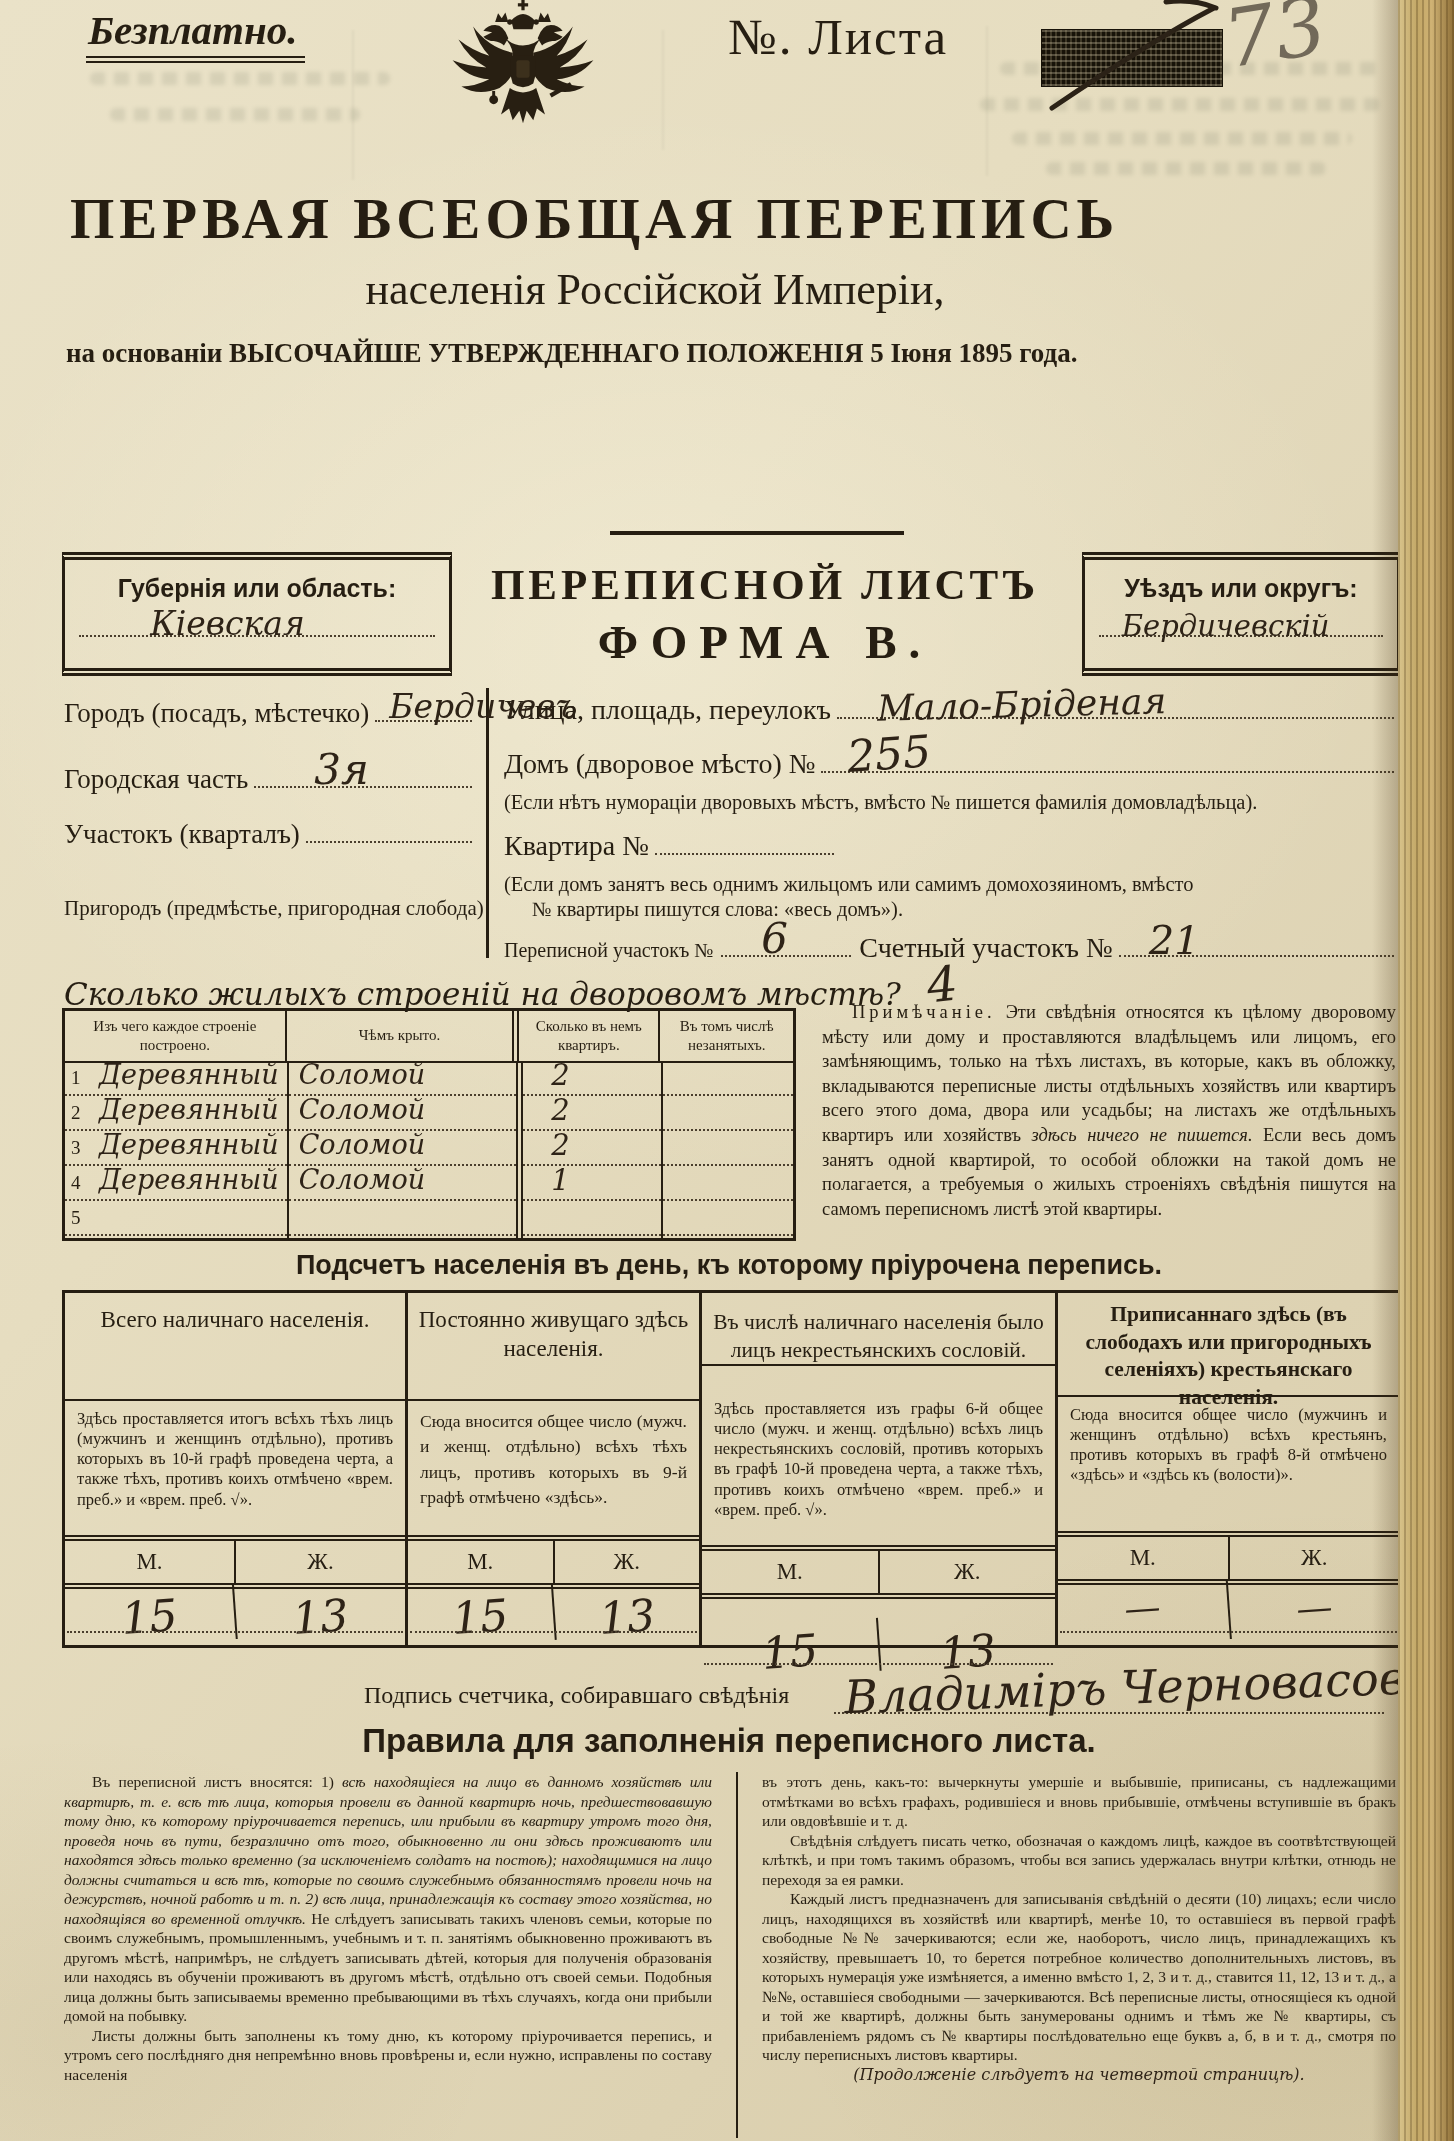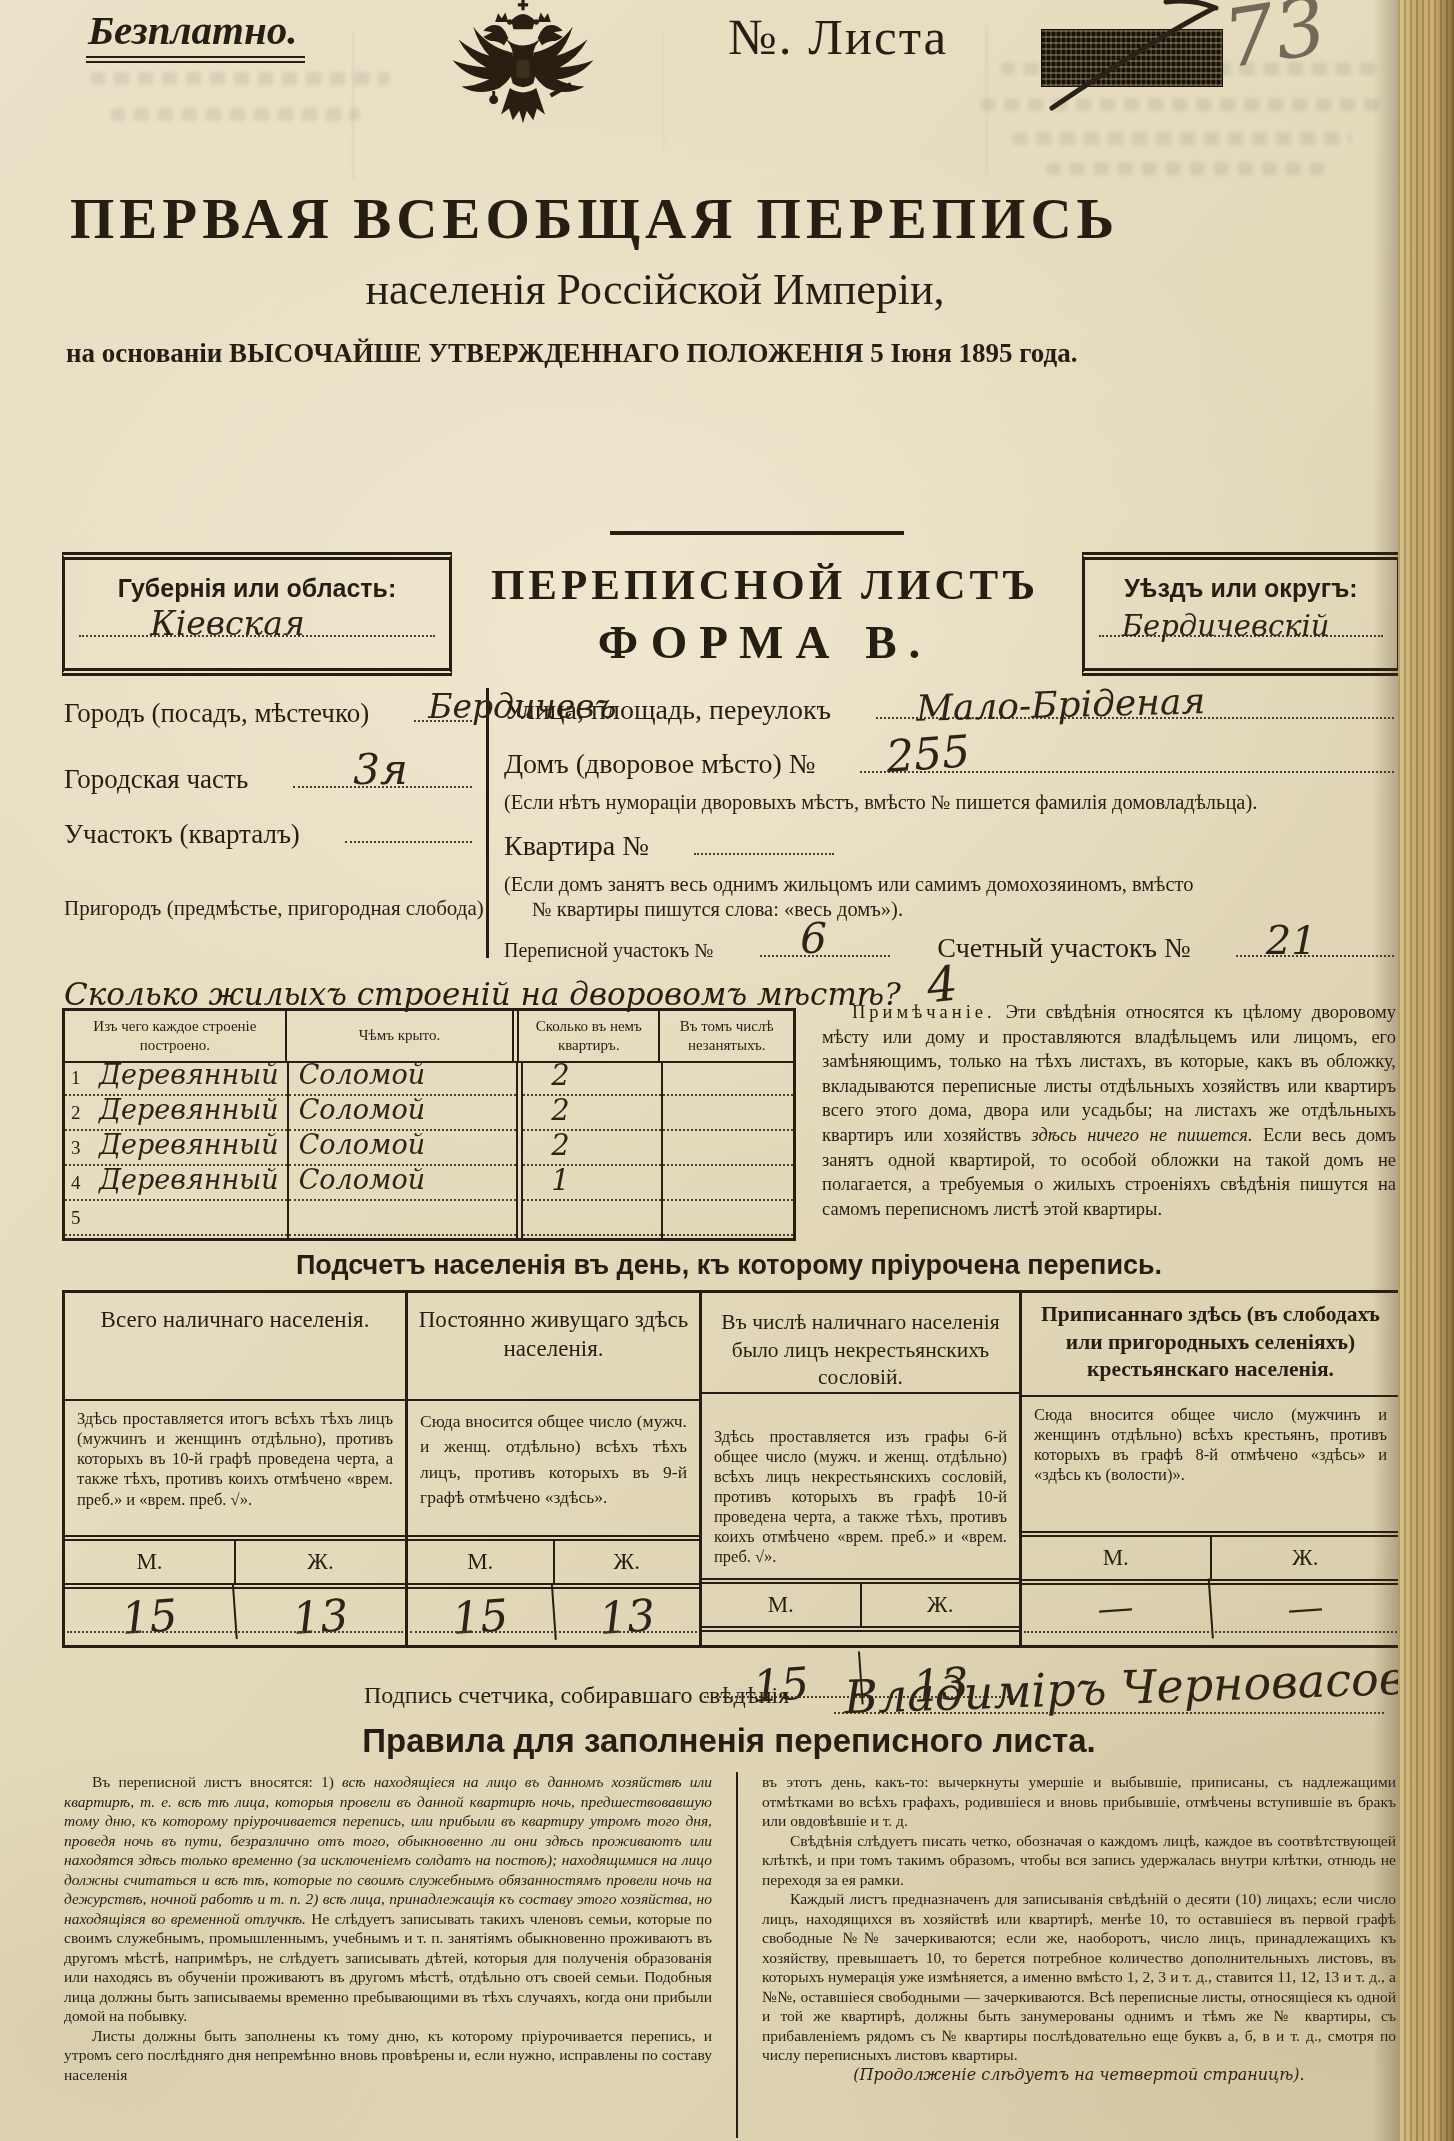--- a/index.html
+++ b/index.html
@@ -10,21 +10,21 @@
   }
   .page::before { 
     content:""; position:absolute; inset:0; pointer-events:none;
     background:
       radial-gradient(1200px 900px at 45% 30%, rgba(255,252,235,.35), transparent 60%),
       radial-gradient(900px 700px at 90% 90%, rgba(120,95,40,.10), transparent 60%),
       radial-gradient(700px 500px at 5% 95%, rgba(120,95,40,.08), transparent 60%);
   }
   .abs { position:absolute; }
   .hw { font-family:"DejaVu Serif", serif; font-style:italic; color:#2e2317; }
-  .field { display:flex; align-items:baseline; position:absolute; width:100%;gap:39px; }
+  .field { display:flex; align-items:baseline; position:absolute; width:100%; }
   .field .lbl { white-space:nowrap; }
   .field .dl { flex:1; border-bottom:2px dotted #4a3e2d; height:1.05em; position:relative; margin-left:6px; }
   .vline { background:#261e12; }
   
   .bleed { position:absolute; height:13px; border-radius:6px; opacity:.13; filter:blur(2px);
     background:repeating-linear-gradient(90deg, #5c6350 0 15px, transparent 15px 24px); }
   .bleedv { position:absolute; width:2px; opacity:.07; background:#5c6350; filter:blur(1px); }
   
   .bezplatno { left:86px; top:6px; font-size:41px; font-weight:bold; font-style:italic;
     border-bottom:7px double #261e12; padding:0 8px 2px 2px; }
@@ -70,21 +70,21 @@
   
   .note { left:822px; top:1000px; width:574px; font-size:18.5px; line-height:1.33; text-align:justify; }
   .note p { margin:0; text-indent:30px; }
   .note .sp { letter-spacing:4px; }
   
   .ptitle { left:62px; top:1250px; width:1334px; text-align:center; font-family:"Liberation Sans",sans-serif;
     font-weight:bold; font-size:27px; }
   .ptable { left:62px; top:1290px; width:1334px; height:352px; border:3px solid #261e12; display:flex; }
   .pcol { display:flex; flex-direction:column; box-sizing:border-box; }
   .pcol + .pcol { border-left:3px solid #261e12; }
-  .pc1 { width:340px; } .pc2 { width:294px; } .pc3 { width:320px;gap:25px; } .pc4 { flex:1; }
+  .pc1 { width:340px; } .pc2 { width:294px; } .pc3 { width:356px;gap:25px; } .pc4 { flex:1; }
   .pop-head { height:94px; padding:12px 2px 0; font-size:23px; text-align:center; line-height:1.28;
     border-bottom:2px solid #261e12; }
   .pc4 .pop-head { font-weight:bold; font-size:21.5px; padding-top:8px; }
   .pc3 .pop-head { font-size:21.5px; padding-top:16px; }
   .pop-desc { height:126px; padding:8px 12px 0; font-size:16.5px; line-height:1.22; text-align:justify; }
   .pc2 .pop-desc { font-size:17.5px; line-height:1.45; }
   .pop-mj { display:flex; height:42px; border-top:6px double #261e12; border-bottom:6px double #261e12;
     align-items:center; font-size:23px; }
   .pop-mj > div { flex:1; text-align:center; }
   .pop-mj > div:first-child { border-right:2px solid #261e12; align-self:stretch; line-height:42px; }

